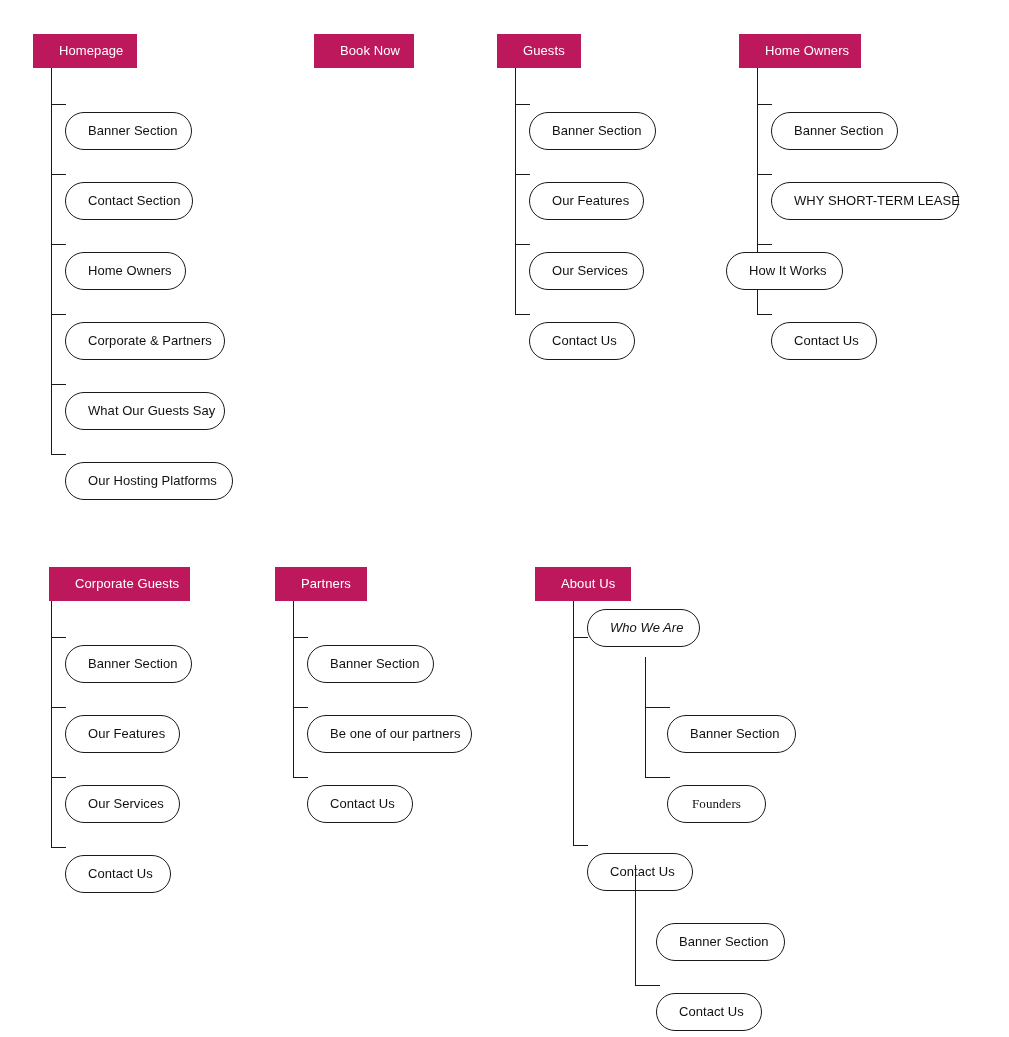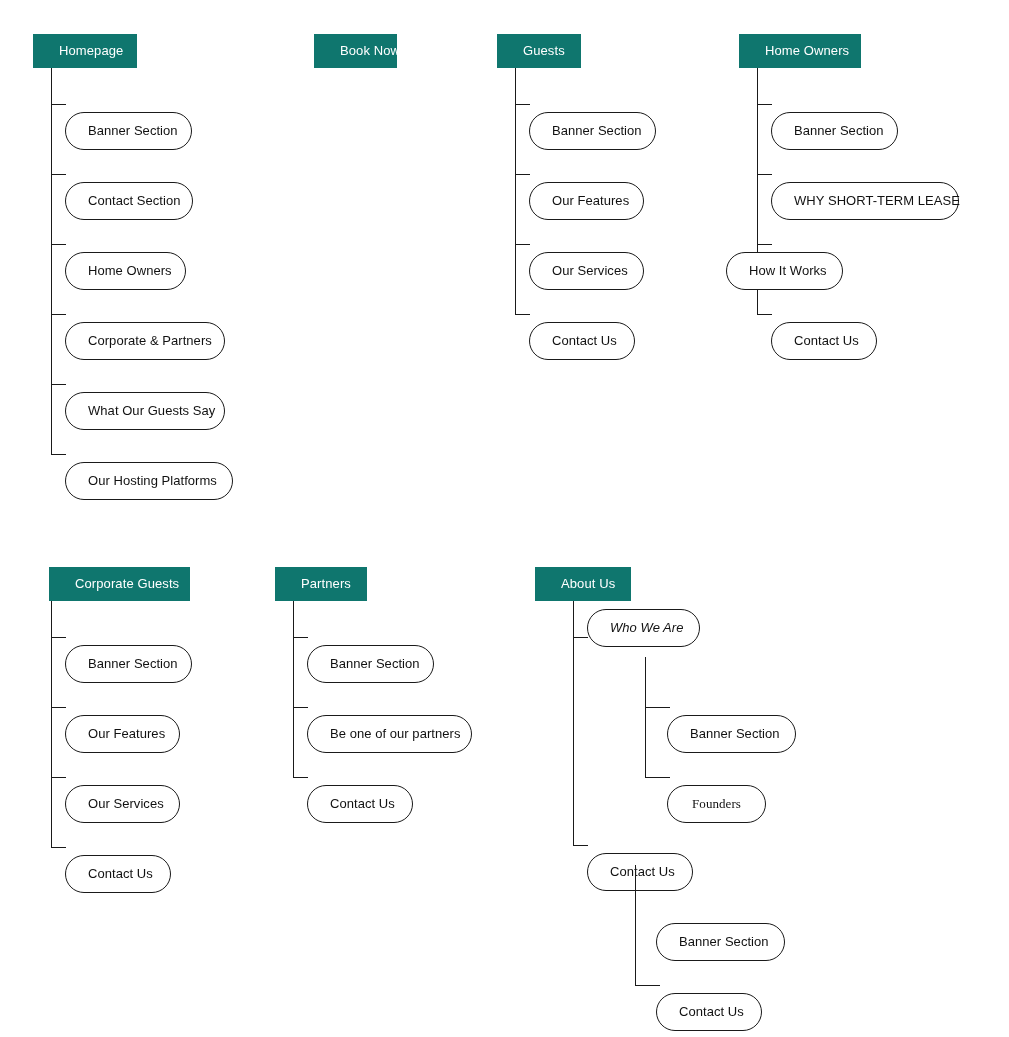--- a/index.html
+++ b/index.html
@@ -20,21 +20,21 @@
     overflow: hidden;
   }
   
   .tree-group {
     position: absolute;
   }
   
   .node-header {
     position: absolute;
     height: 34px;
-    background: #0f766e;
+    background: #be185d;
     color: #ffffff;
     font-size: 13px;
     line-height: 34px;
     text-align: center;
     white-space: nowrap;
     box-sizing: border-box;
     padding: 0 26px;
     letter-spacing: 0.1px;
   }
   
@@ -90,21 +90,21 @@
     <div class="node-pill" style="left:65px; top:296px; width:160px;">Corporate &amp; Partners</div>
 
     <div class="conn-h" style="left:51px; top:384px; width:15px;"></div>
     <div class="node-pill" style="left:65px; top:366px; width:160px;">What Our Guests Say</div>
 
     <div class="conn-h" style="left:51px; top:454px; width:15px;"></div>
     <div class="node-pill" style="left:65px; top:436px; width:168px;">Our Hosting Platforms</div>
   </div>
 
   <div class="tree-group">
-    <div class="node-header" style="left:314px; top:34px; width:83px;">Book Now</div>
+    <div class="node-header" style="left:314px; top:34px; width:100px;">Book Now</div>
   </div>
 
   <div class="tree-group">
 
     <div class="node-header" style="left:497px; top:34px; width:84px;">Guests</div>
 
     <div class="conn-v" style="left:515px; top:68px; height:247px;"></div>
 
     <div class="conn-h" style="left:515px; top:104px; width:15px;"></div>
     <div class="node-pill" style="left:529px; top:86px; width:127px;">Banner Section</div>

